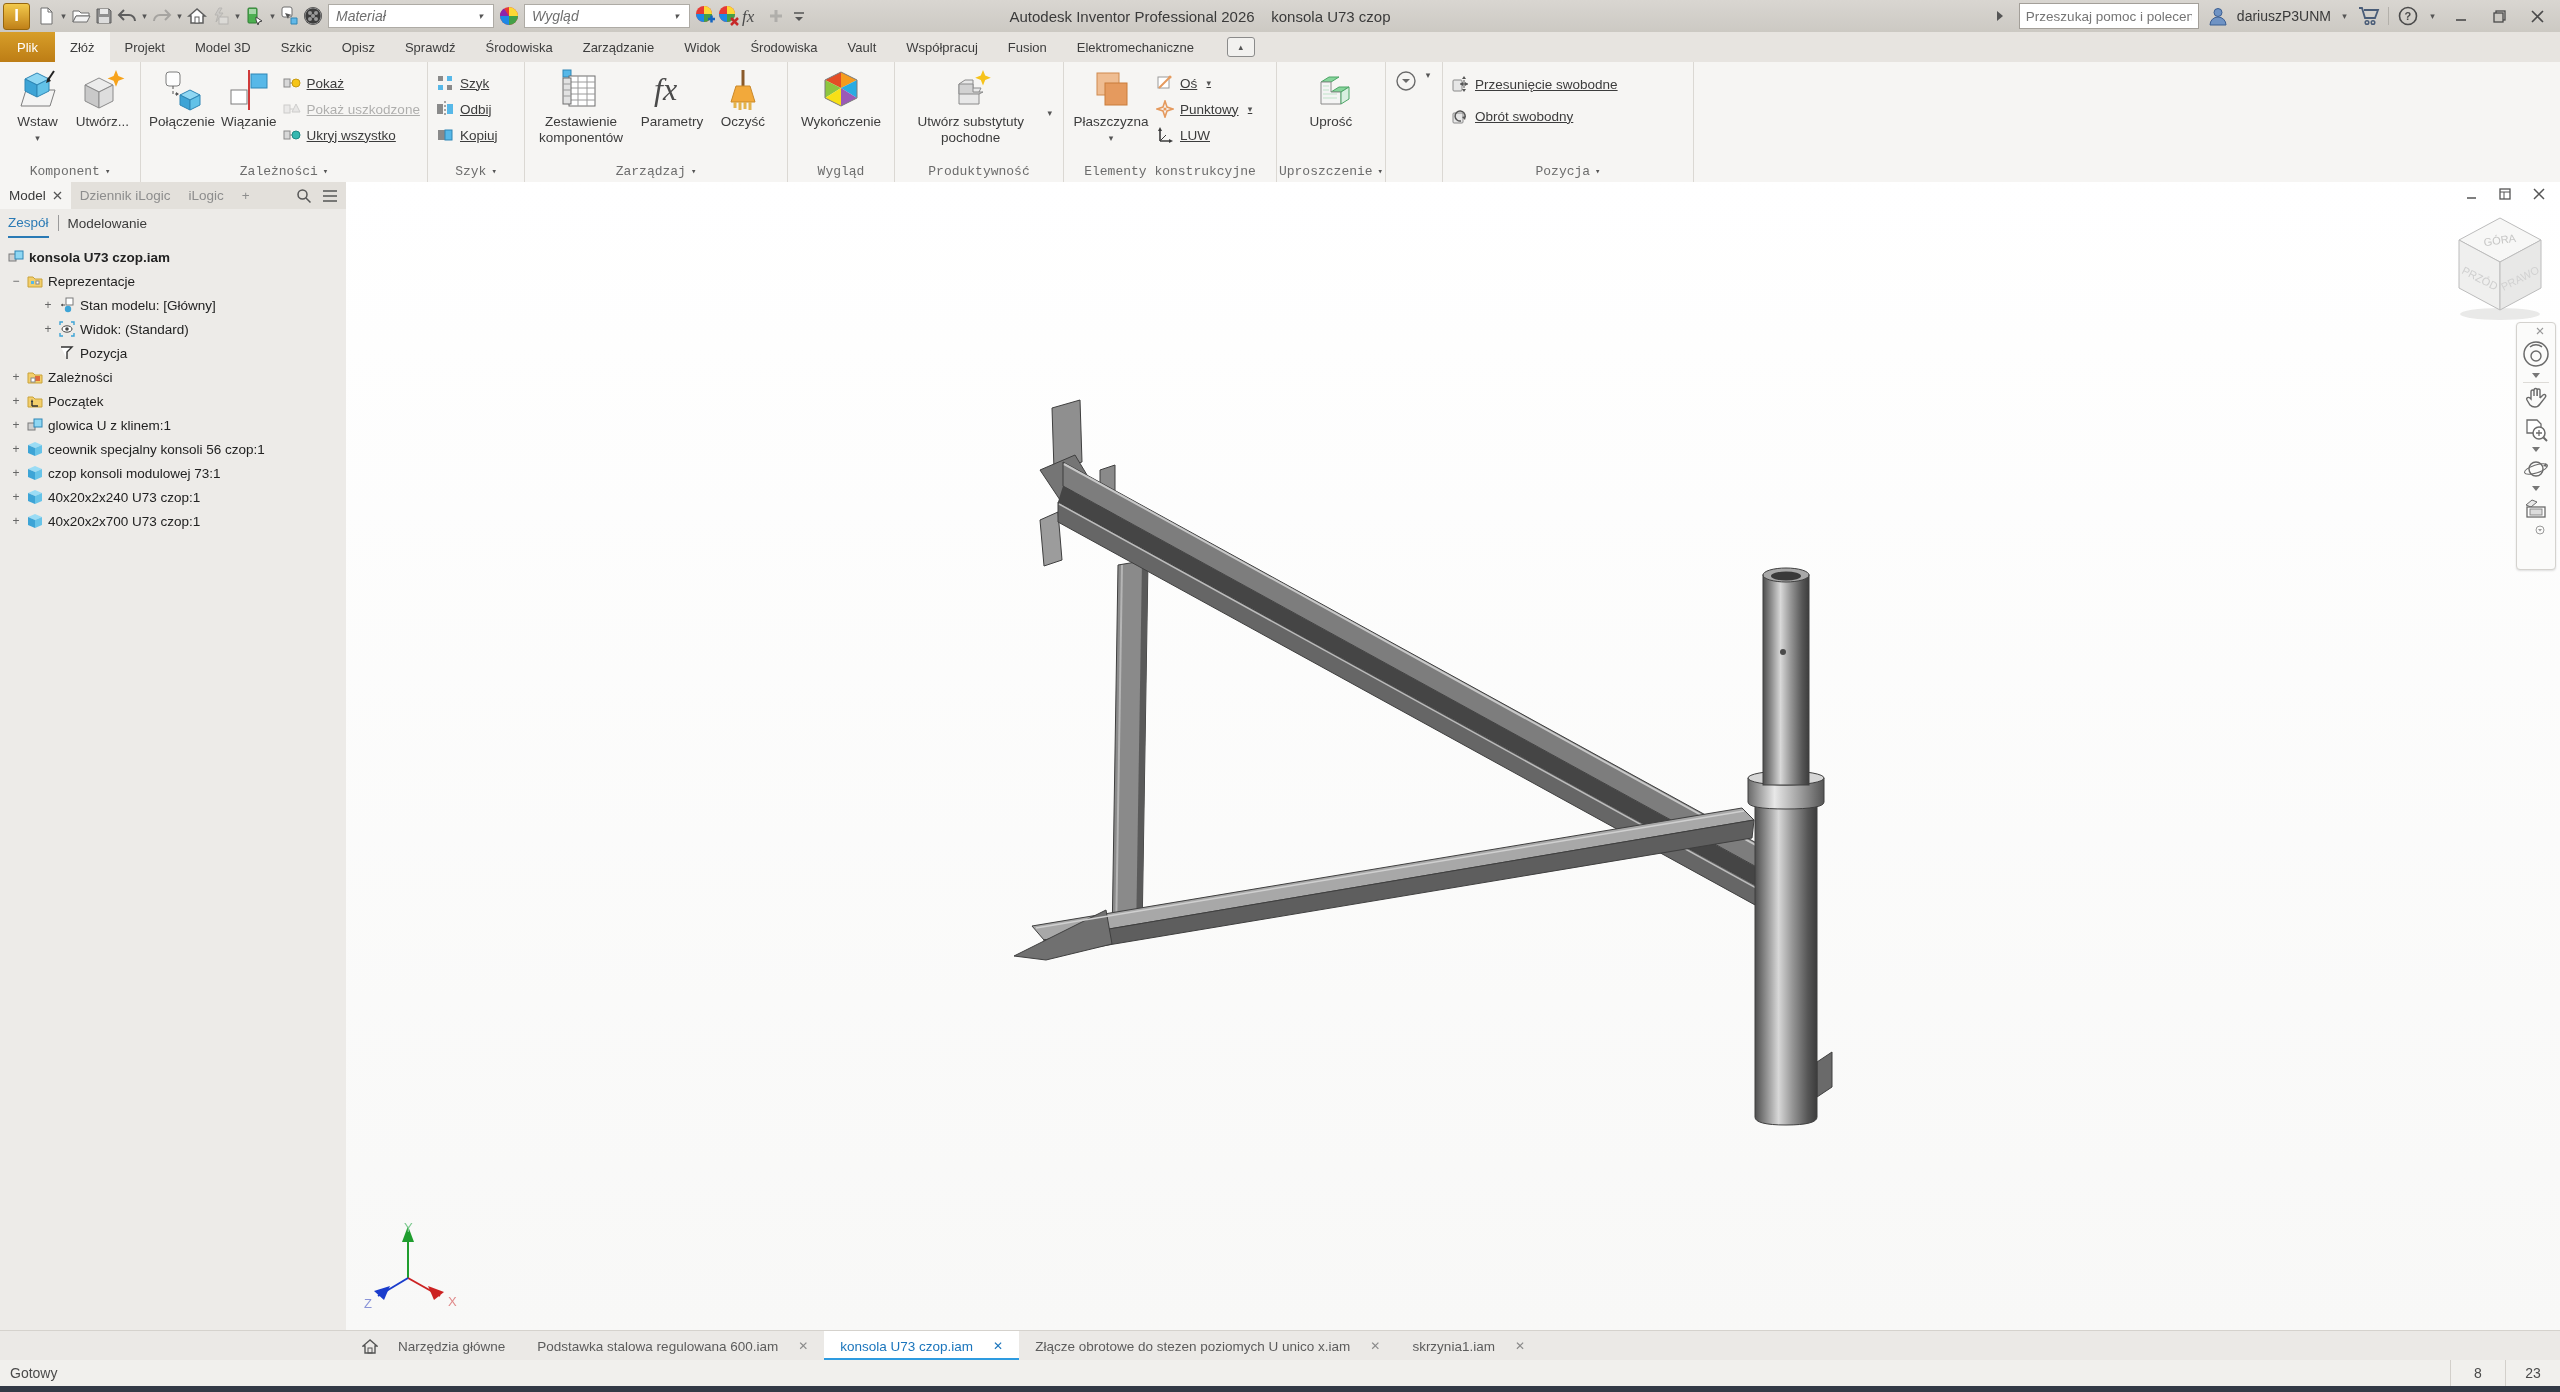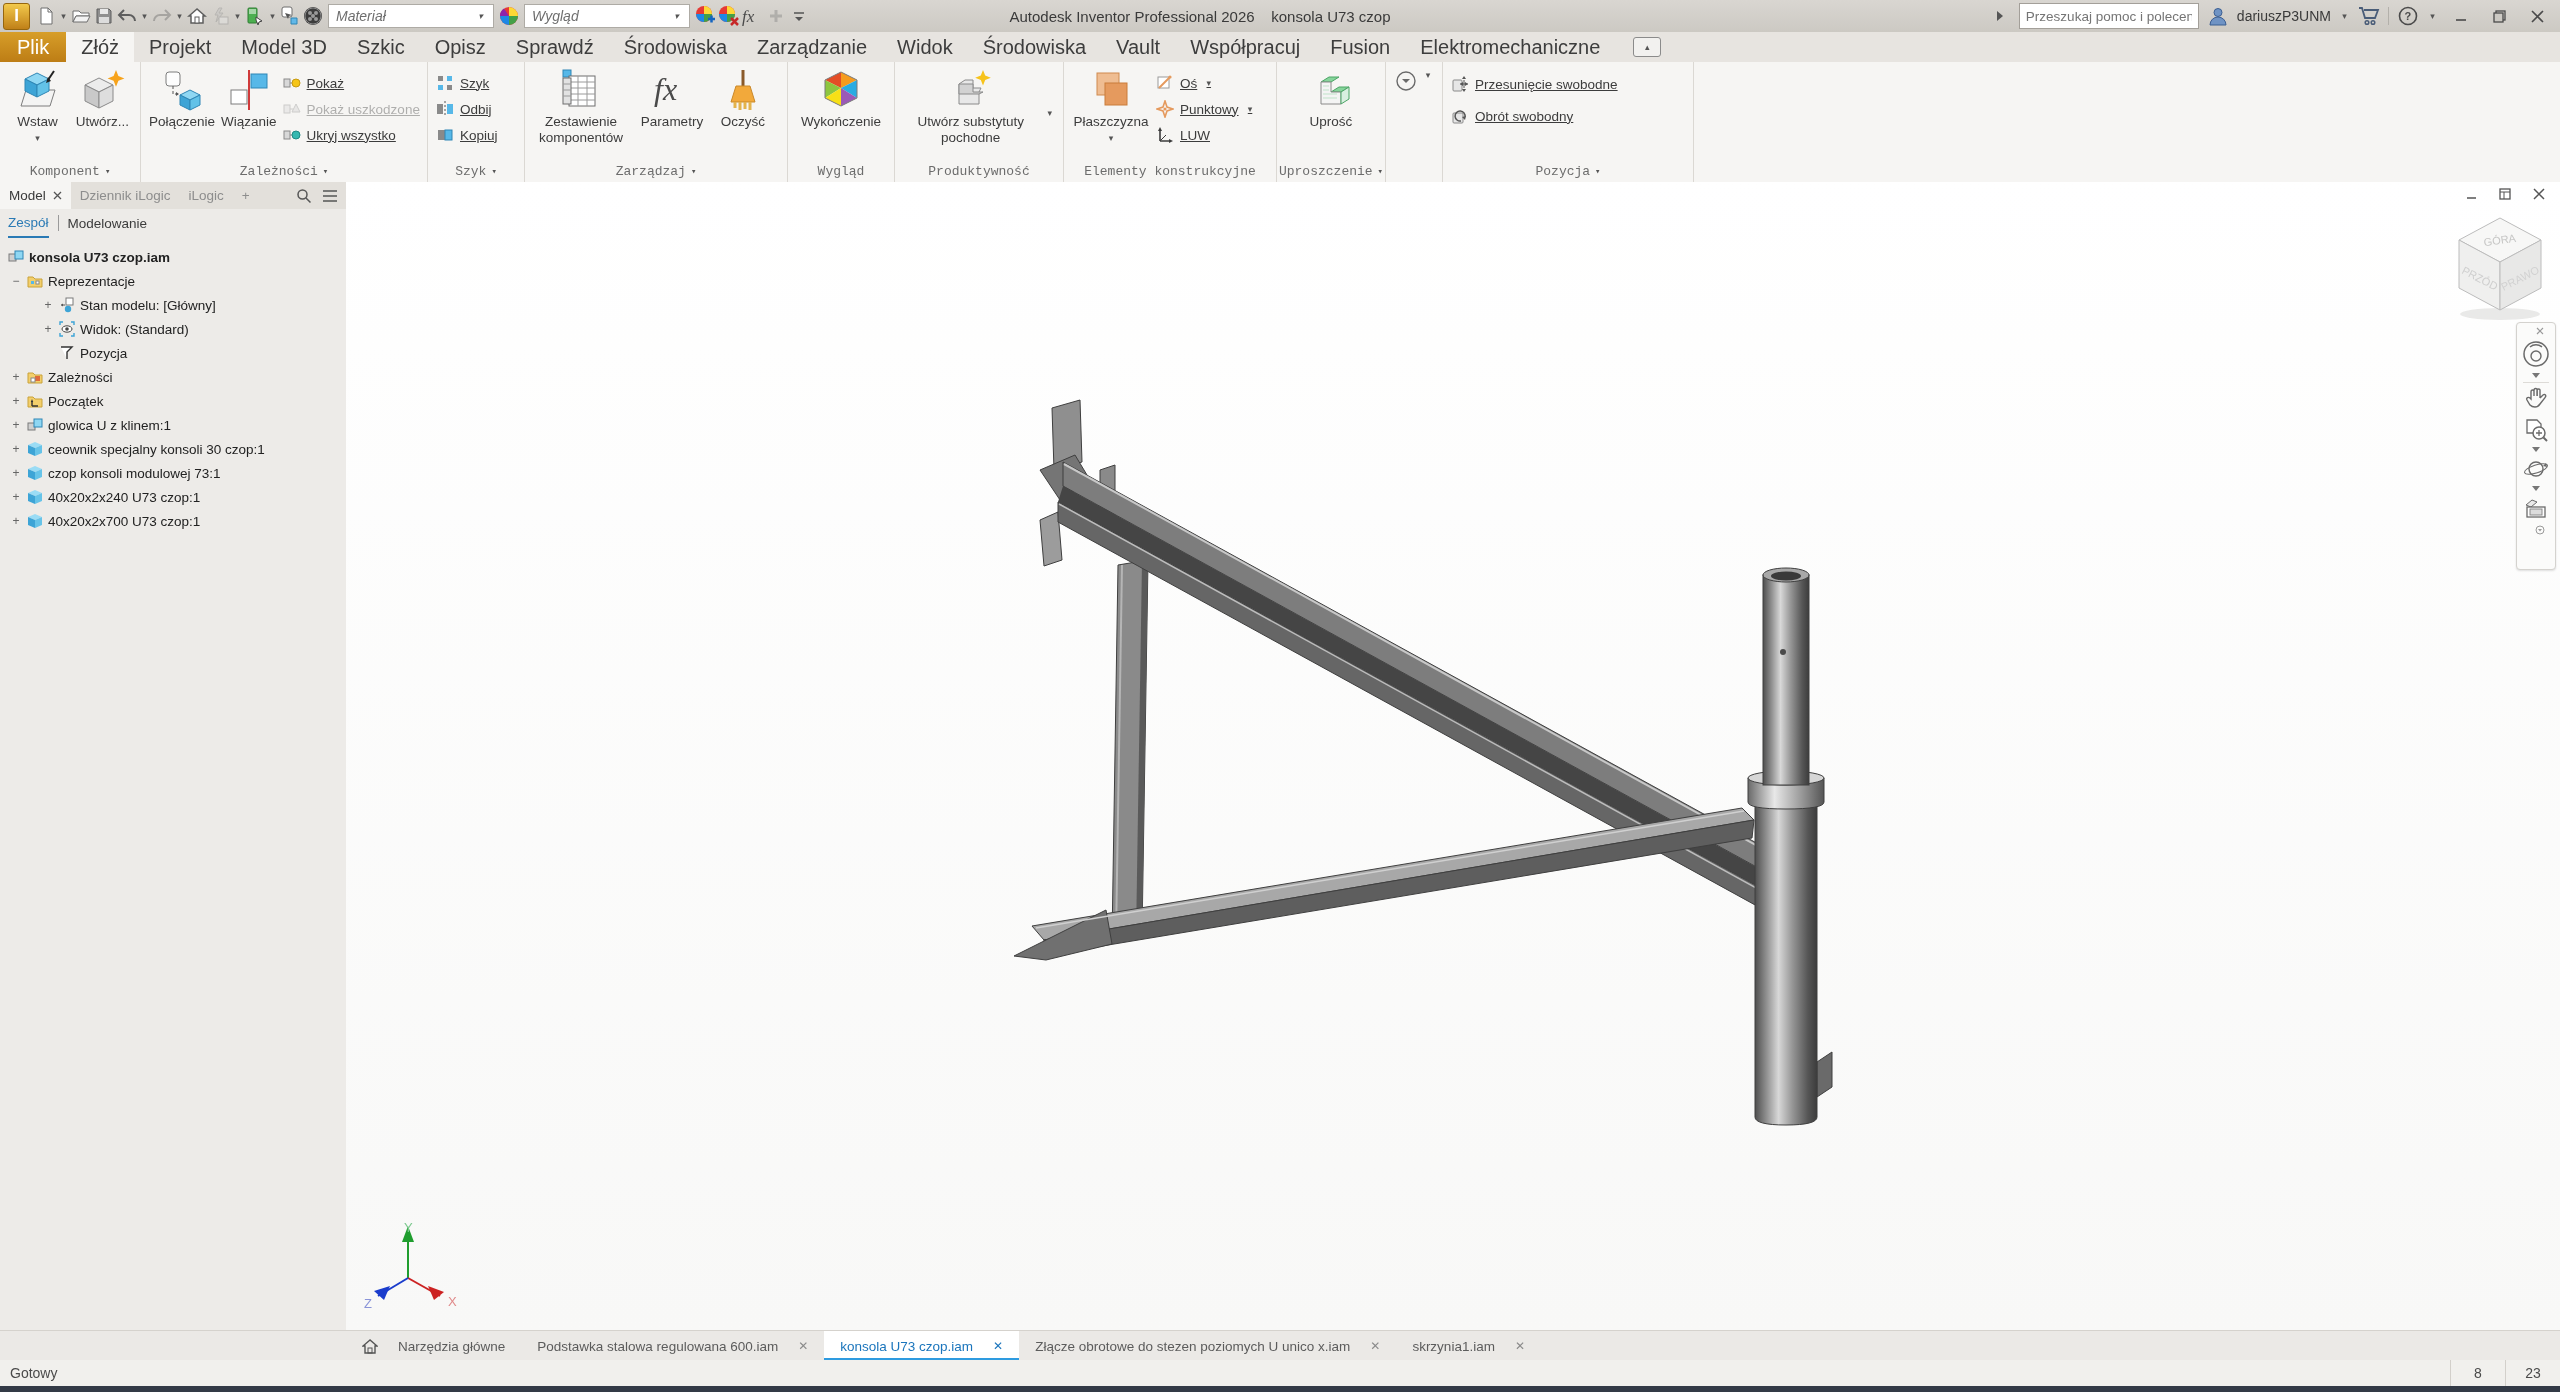--- a/index.html
+++ b/index.html
@@ -23,21 +23,21 @@
   .tright{position:absolute;right:8px;top:0;height:32px;display:flex;align-items:center;gap:8px;}
   .searchbox{width:178px;height:24px;background:#fff;border:1px solid #a39f99;
     font-size:13.5px;color:#444;display:flex;align-items:center;}
   .searchbox input{border:0;outline:0;width:100%;font:inherit;color:#3c3c3c;background:transparent;padding:0 6px;}
   .uname{font-size:14px;color:#3a3a3a;}
   .winbtn{width:30px;height:24px;display:flex;align-items:center;justify-content:center;color:#4a4a4a;}
   .vsep{width:1px;height:18px;background:#b3b0aa;}
   
   .tabsrow{position:absolute;left:0;top:32px;width:2560px;height:30px;background:#e7e4e0;
     display:flex;align-items:stretch;border-bottom:1px solid #d2cfc9;}
-  .rtab{padding:0 15px;display:flex;align-items:center;font-size:20px;color:#3d3d3d;}
+  .rtab{padding:0 15px;display:flex;align-items:center;font-size:13px;color:#3d3d3d;}
   .rtab.plik{background:linear-gradient(#d79e29,#bd7d15);color:#fff;padding:0 17px;}
   .rtab.active{background:#f6f5f3;}
   .ribtoggle{margin-left:18px;align-self:center;width:26px;height:18px;border:1px solid #8b8b8b;
     border-radius:3px;display:flex;align-items:center;justify-content:center;font-size:9px;color:#555;background:#f2f1ef;}
   
   .ribbon{position:absolute;left:0;top:62px;width:2560px;height:120px;background:#f6f5f3;
     border-bottom:1px solid #c8c5bf;display:flex;}
   .panel{display:flex;flex-direction:column;border-right:1px solid #dbd8d3;}
   .pbody{flex:1;display:flex;align-items:flex-start;padding:4px 8px 0;gap:6px;}
   .plabel{height:22px;display:flex;align-items:center;justify-content:center;gap:5px;
@@ -696,21 +696,21 @@
         </svg>
       <span>glowica U z klinem:1</span>
     </div>
     <div class="trow lvl1">
       <span class="exp">+</span>
       <svg class="ic16" viewBox="0 0 16 16">
           <polygon points="8,1 15,4 8,7 1,4" fill="#9adcf5"></polygon>
           <polygon points="1,4 8,7 8,15 1,12" fill="#3da4d6"></polygon>
           <polygon points="15,4 8,7 8,15 15,12" fill="#66c3e8"></polygon>
         </svg>
-      <span>ceownik specjalny konsoli 30 czop:1</span>
+      <span>ceownik specjalny konsoli 56 czop:1</span>
     </div>
     <div class="trow lvl1">
       <span class="exp">+</span>
       <svg class="ic16" viewBox="0 0 16 16">
           <polygon points="8,1 15,4 8,7 1,4" fill="#9adcf5"></polygon>
           <polygon points="1,4 8,7 8,15 1,12" fill="#3da4d6"></polygon>
           <polygon points="15,4 8,7 8,15 15,12" fill="#66c3e8"></polygon>
         </svg>
       <span>czop konsoli modulowej 73:1</span>
     </div>

